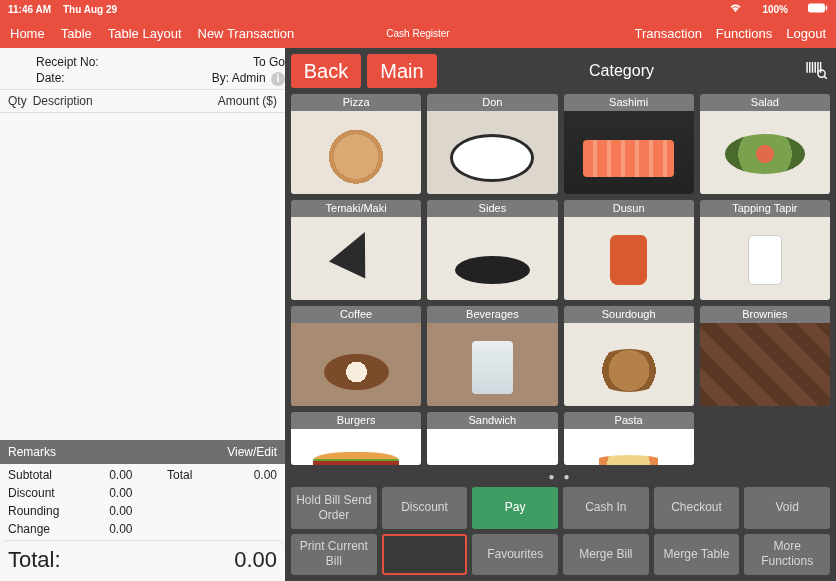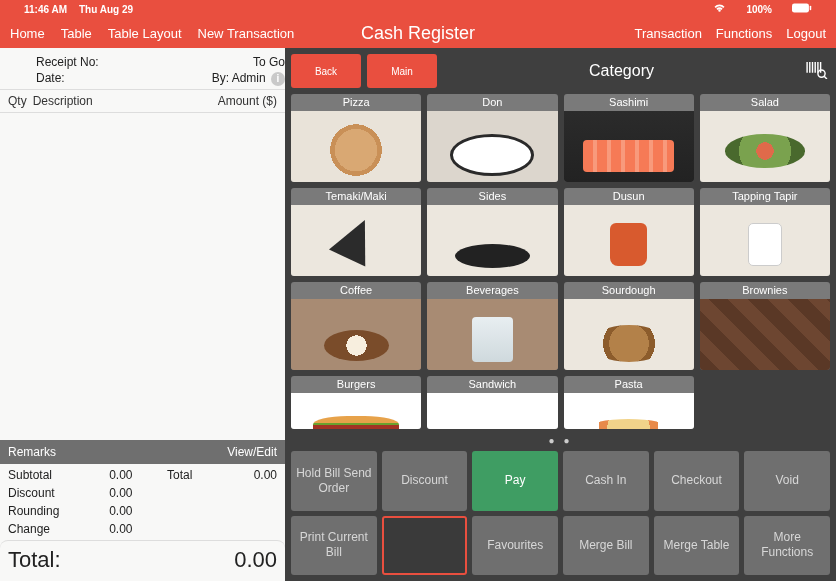--- a/index.html
+++ b/index.html
@@ -1,24 +1,24 @@
 <!DOCTYPE html>
 <html><head>
 <meta charset="utf-8">
 <style>
   * { box-sizing: border-box; margin: 0; padding: 0; }
   html, body { width: 836px; height: 581px; font-family: -apple-system, Helvetica, Arial, sans-serif; overflow: hidden; }
   body { background: #3a3a3a; }
 
-  .status-bar { height: 18px; background: #e94f3f; color: #fff; display: flex; align-items: center; padding: 0 24px; font-size: 10px; font-weight: 600; }
+  .status-bar { height: 18px; background: #e94f3f; color: #fff; display: flex; align-items: center; padding: 0 8px; font-size: 10px; font-weight: 600; }
   .status-right { margin-left: auto; display: flex; align-items: center; gap: 20px; }
 
   .top-menu { height: 30px; background: #e94f3f; color: #fff; display: flex; align-items: center; padding: 0 10px; font-size: 13px; position: relative; }
   .top-menu .left { display: flex; gap: 16px; }
-  .top-menu .center { position: absolute; left: 50%; transform: translateX(-50%); font-size: 18px; }
+  .top-menu .center { position: absolute; left: 50%; transform: translateX(-50%); font-size: 10px; }
   .top-menu .right { margin-left: auto; display: flex; gap: 14px; }
   .top-menu span { cursor: pointer; }
 
   .main { display: flex; height: calc(581px - 18px - 30px); }
 
   
   .receipt { width: 285px; background: #f8f8f7; display: flex; flex-direction: column; font-size: 12px; color: #222; }
   .r-head { padding: 6px 0 2px; margin-left: 36px; }
   .r-row { display: flex; justify-content: space-between; padding: 1px 0; align-items: center; }
   .r-cols { display: flex; justify-content: space-between; padding: 4px 8px; border-top: 1px solid #ddd; border-bottom: 1px solid #ddd; color: #333; }
@@ -29,21 +29,21 @@
   .grand { display: flex; justify-content: space-between; align-items: center; padding: 6px 8px 8px; border-top: 1px solid #ddd; border-radius: 8px; }
   .grand .lbl { font-size: 22px; font-weight: 400; }
   .grand .val { font-size: 22px; font-weight: 400; }
   .info-ico { display:inline-flex; width:14px; height:14px; background:#c9c9c9; color:#fff; border-radius:50%; font-size:10px; align-items:center; justify-content:center; margin-left:2px; font-style: normal; font-weight:700;}
 
   
   .right-panel { flex: 1; background: #3f3f3f; display: flex; flex-direction: column; padding: 6px; gap: 6px; }
 
   .cat-header { display: flex; align-items: center; gap: 6px; height: 34px; }
   .btn { border: none; cursor: pointer; font-size: 13px; color: #fff; display: flex; align-items: center; justify-content: center; border-radius: 3px; text-align: center; }
-  .btn-red { background: #e94f3f; width: 70px; height: 34px; font-size: 10px; }
+  .btn-red { background: #e94f3f; width: 70px; height: 34px; font-size: 20px; }
   .cat-title { flex: 1; text-align: center; color: #fff; font-size: 16px; }
   .barcode-ico { width: 24px; color:#fff; font-size:12px; }
 
   .cat-grid { display: grid; grid-template-columns: repeat(4, 1fr); grid-template-rows: repeat(3, 1fr); gap: 6px; flex: 1; }
   .cat-tile { background: #7a7a7a; border-radius: 3px; display: flex; flex-direction: column; overflow: hidden; position: relative; cursor: pointer; }
   .cat-tile .lbl { color: #fff; font-size: 11px; text-align: center; padding: 2px 0 3px; }
   .cat-tile .thumb { flex: 1; background: #eae6df; overflow: hidden; }
 
   
   .thumb.pizza { background: radial-gradient(circle at 50% 55%, #d9a873 0 28%, #c99057 28% 34%, #e9e3d9 34% 100%); }
@@ -70,21 +70,21 @@
   .thumb.brown{background:repeating-linear-gradient(45deg,#5a3826 0 14px,#6d4631 14px 28px);}
   .thumb.burger{background:#fff;}
   .thumb.burger::after{content:"";display:block;width:66%;height:58%;margin:18% auto 0;border-radius:40% 40% 30% 30%;background:linear-gradient(#e7a24a 0 34%,#6aa22e 34% 44%,#a33324 44% 60%,#8a5a2e 60% 72%,#e7a24a 72% 100%);}
   .thumb.sand{background:#fff;}
   .thumb.sand::after{content:"";display:block;width:80%;height:40%;margin:28% auto 0;border-radius:30px;background:linear-gradient(#e8c06a 0 30%,#6aa22e 30% 46%,#d06a4a 46% 66%,#e8c06a 66% 100%);}
   .thumb.pasta{background:#fff;}
   .thumb.pasta::after{content:"";display:block;width:64%;height:52%;margin:20% auto 0;border-radius:50%;background:radial-gradient(circle,#f1d38a 0 50%,#e88a4a 50% 70%, #fff 70%);}
 
   .dots { text-align: center; height: 10px; color:#ccc; font-size:10px; letter-spacing:3px;}
 
-  .fn-grid { display: grid; grid-template-columns: repeat(6, 1fr); grid-template-rows: repeat(2, 1fr); gap: 5px; height: 124px; }
+  .fn-grid { display: grid; grid-template-columns: repeat(6, 1fr); grid-template-rows: repeat(2, 1fr); gap: 5px; height: 88px; }
   .fn-btn { background: #6f6f6f; color: #d7d7d7; border-radius: 3px; display: flex; align-items: center; justify-content: center; font-size: 12px; text-align: center; line-height: 1.25; padding: 4px; cursor: pointer; }
   .fn-btn.green { background: #3f9d63; color:#fff; }
   .fn-btn.outlined { background:#3a3a3a; box-shadow: inset 0 0 0 2px #e94f3f; }
 </style>
 </head>
 <body>
 
 <div class="status-bar">
   <span>11:46 AM</span>
   <span style="margin:0 6px"> </span>

